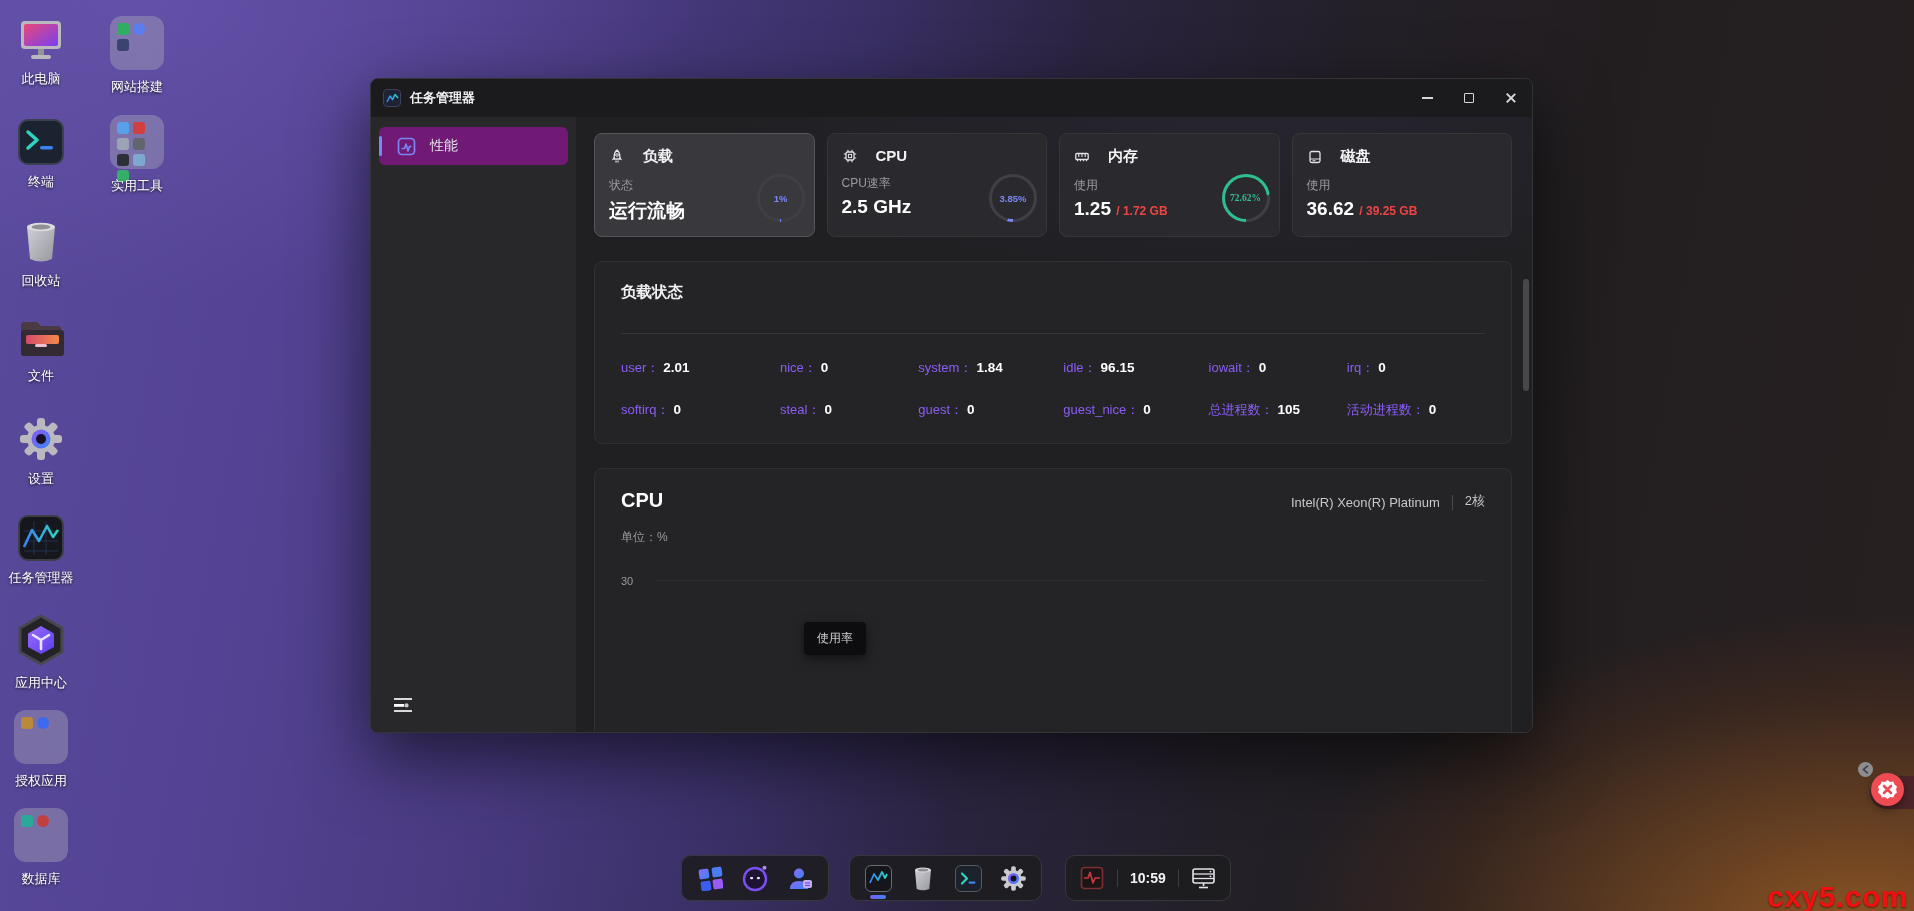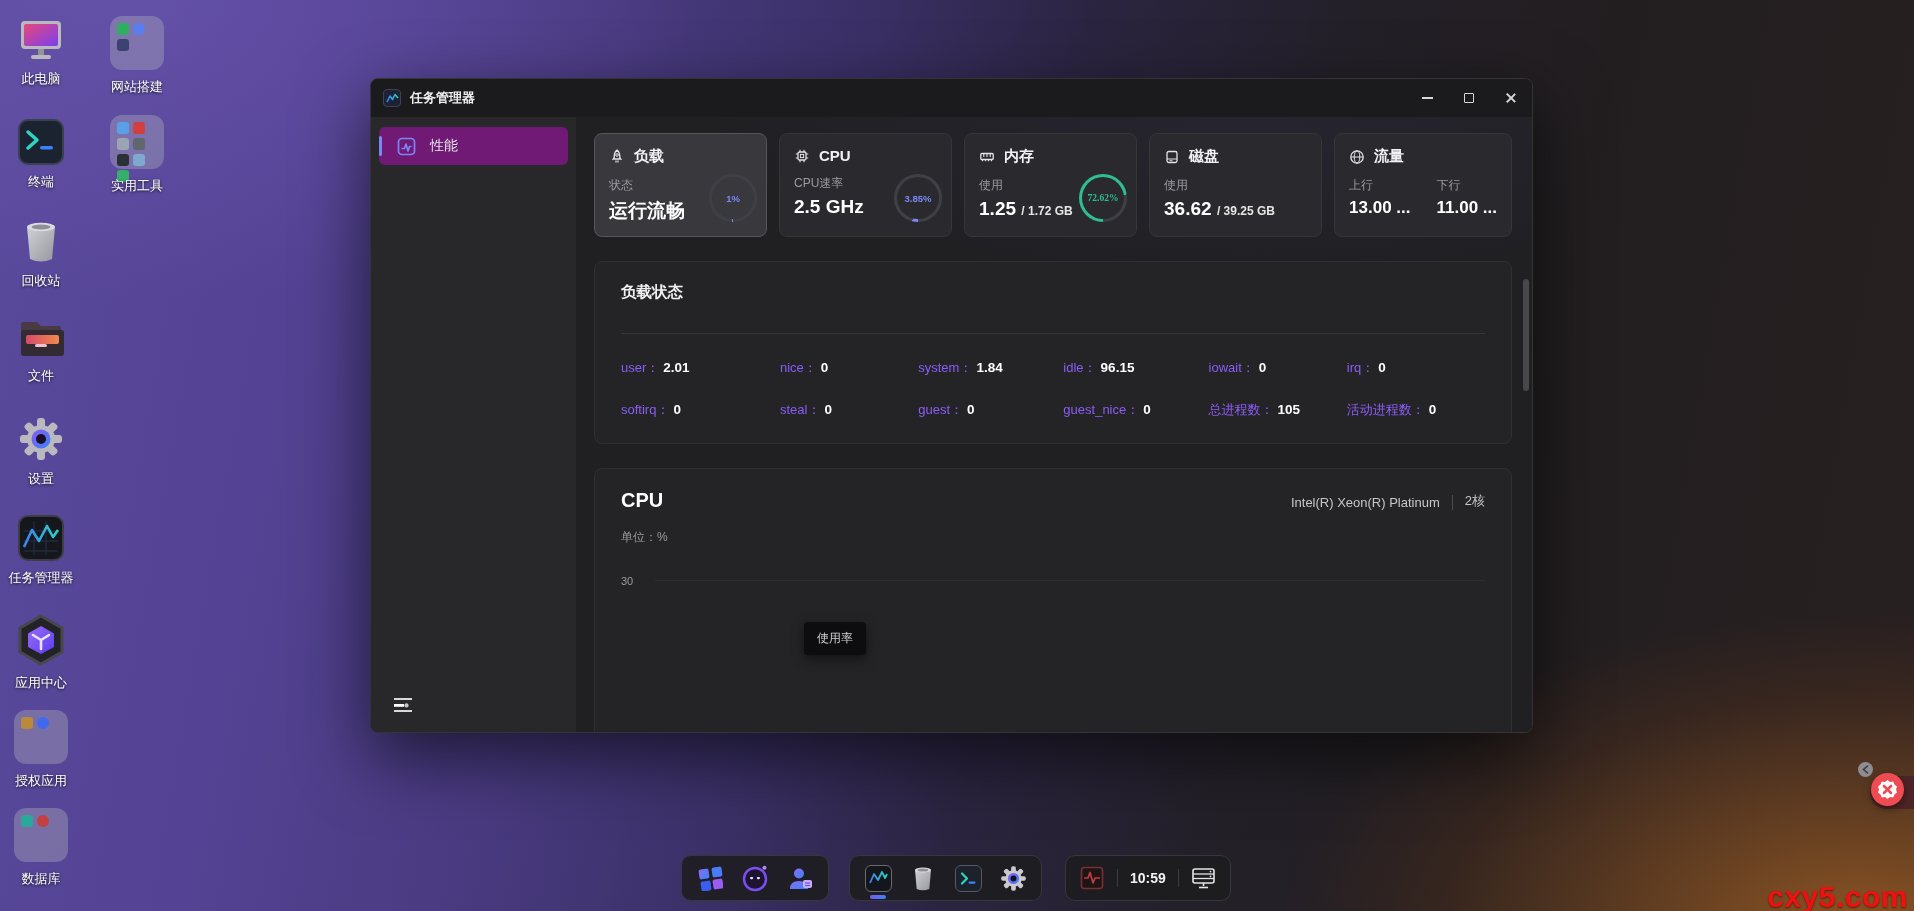--- a/index.html
+++ b/index.html
@@ -39,24 +39,24 @@
   .side-item{height:38px;border-radius:6px;display:flex;align-items:center;gap:14px;padding-left:18px;font-size:14px;color:#e4e4e8;position:relative;cursor:pointer;margin-bottom:4px}
   .side-item.active{background:#701a75}
   .side-item.active::before{content:"";position:absolute;left:0;top:9px;bottom:9px;width:3px;border-radius:2px;background:#7b87f7}
   .collapse{position:absolute;left:22px;bottom:16px;width:22px;height:20px;cursor:pointer}
 
   .main{flex:1;padding:16px 20px 0 18px;min-width:0;position:relative;
         background:radial-gradient(900px 280px at 70% 0%, rgba(95,75,150,.10), transparent 60%),#202023}
   .cards{display:flex;gap:12px}
   .card{flex:1;height:104px;background:#2a2a2e;border:1px solid #363639;border-radius:8px;padding:13px 14px;position:relative;cursor:pointer}
   .card.selected{background:#38383d;border-color:#56565c}
-  .card-head{display:flex;align-items:center;gap:9px;font-size:15px;font-weight:bold;color:#f2f2f5}
+  .card-head{display:flex;align-items:center;gap:18px;font-size:15px;font-weight:bold;color:#f2f2f5}
   .card-sub{margin-top:11px;font-size:12px;color:#9a9aa1}
   .card-val{margin-top:4px;font-size:19px;font-weight:bold;color:#fff;white-space:nowrap}
-  .card-val small{font-size:12px;color:#e5e5e5;font-weight:bold}
+  .card-val small{font-size:12px;color:#ef4444;font-weight:bold}
   .ring{position:absolute;right:9px;top:40px;width:48px;height:48px;border-radius:50%;padding:3px;background:#3f3f46}
   .ring-inner{width:100%;height:100%;border-radius:50%;background:#2a2a2e;display:flex;align-items:center;justify-content:center;font-size:9.5px;font-weight:bold}
   .card.selected .ring-inner{background:#38383d}
   .traffic-cols{display:flex;gap:26px;margin-top:11px}
   .tcol .card-sub{margin-top:0}
   .tcol .card-val{font-size:17px}
 
   .panel{margin-top:24px;background:#242427;border:1px solid #303034;border-radius:8px;padding:20px 26px;position:relative}
   .panel-title{font-size:15.5px;font-weight:bold;color:#f0f0f3}
   .load-row{display:flex;align-items:flex-start;gap:34px;margin-top:28px}
@@ -347,40 +347,20 @@
               <rect x="3" y="2.5" width="10" height="11" rx="1.8" fill="none" stroke="#e4e4e8" stroke-width="1.3"></rect>
               <line x1="3" y1="10" x2="13" y2="10" stroke="#e4e4e8" stroke-width="1.1"></line>
               <line x1="5.5" y1="11.8" x2="8.5" y2="11.8" stroke="#e4e4e8" stroke-width="1.1"></line>
             </svg>
             <span>磁盘</span>
           </div>
           <div class="card-sub">使用</div>
           <div class="card-val"><span>36.62</span> <small>/ 39.25 GB</small></div>
         </div>
 
-        <div class="card">
-          <div class="card-head">
-            <svg width="16" height="16" viewBox="0 0 16 16">
-              <circle cx="8" cy="8" r="6.2" fill="none" stroke="#e4e4e8" stroke-width="1.3"></circle>
-              <ellipse cx="8" cy="8" rx="2.8" ry="6.2" fill="none" stroke="#e4e4e8" stroke-width="1"></ellipse>
-              <line x1="1.8" y1="8" x2="14.2" y2="8" stroke="#e4e4e8" stroke-width="1"></line>
-            </svg>
-            <span>流量</span>
-          </div>
-          <div class="traffic-cols">
-            <div class="tcol">
-              <div class="card-sub">上行</div>
-              <div class="card-val">13.00 ...</div>
-            </div>
-            <div class="tcol">
-              <div class="card-sub">下行</div>
-              <div class="card-val">11.00 ...</div>
-            </div>
-          </div>
-        </div>
       </div>
 
       <div class="panel">
         <div class="panel-title">负载状态</div>
         <div class="divider"></div>
         <div class="stats">
           <div><span class="stat-label">user：</span><span class="stat-value">2.01</span></div>
           <div><span class="stat-label">nice：</span><span class="stat-value">0</span></div>
           <div><span class="stat-label">system：</span><span class="stat-value">1.84</span></div>
           <div><span class="stat-label">idle：</span><span class="stat-value">96.15</span></div>

